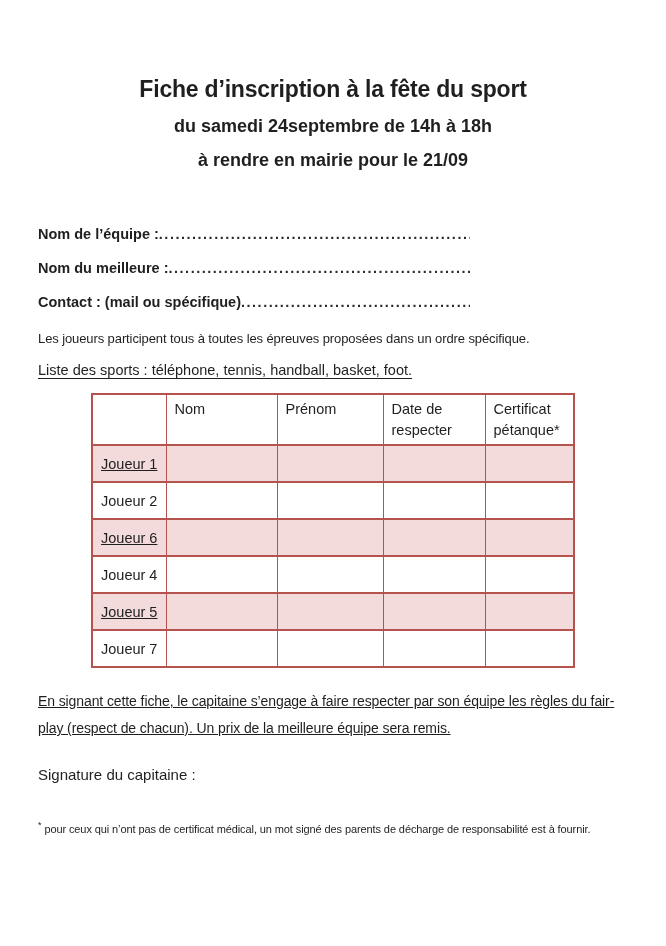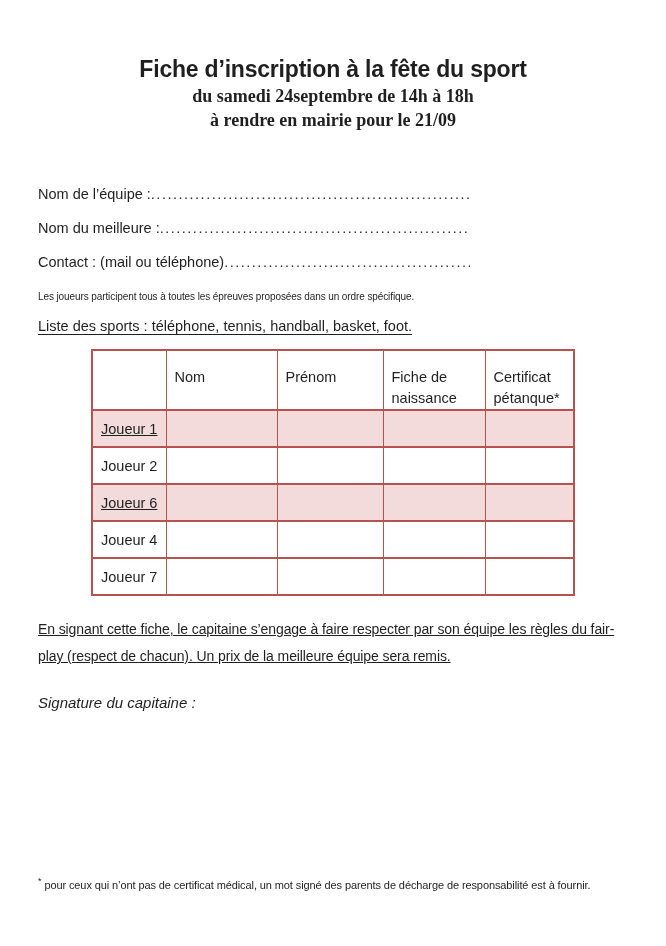--- a/index.html
+++ b/index.html
@@ -13,53 +13,53 @@
     width:666px;height:946px;
     background:#ffffff;
     color:var(--ink);
     font-family:"Liberation Sans",sans-serif;
     position:relative;
     overflow:hidden;
   }
   .page{width:666px;height:946px;position:relative;}
 
   .doc-title{
-    padding-top:56px;
+    padding-top:76px;
     text-align:center;
     font-size:23px;
     font-weight:700;
     letter-spacing:-0.2px;
   }
   .doc-subtitle{
-    margin-top:3px;
+    margin-top:13px;
     text-align:center;
     font-size:18px;
     font-weight:700;
-    font-family:Liberation Serif, serif;
   }
 
   .fields{margin:46px 0 0 38px;font-size:14.5px;}
   .field-line{
     display:flex;
     width:432px;
     height:34px;
     line-height:34px;
     white-space:nowrap;
     overflow:hidden;
     align-items:baseline;
+    font-weight:bold;
   }
   .field-label{flex:0 0 auto;}
   .leader{
     flex:1 1 auto;
     overflow:hidden;
     letter-spacing:1.5px;
     color:#2a2a2a;
   }
 
-  .intro{margin:12px 0 0 38px;font-size:10px;letter-spacing:-0.1px;}
+  .intro{margin:12px 0 0 38px;font-size:13px;letter-spacing:-0.1px;}
   .sports{
     margin:16px 0 0 38px;
     font-size:14.5px;
     text-decoration:underline;
     text-underline-offset:3px;
   }
 
   table.players{
     border-collapse:collapse;
     margin:15px 0 0 91px;
@@ -71,43 +71,43 @@
     border:2px solid var(--table-border);
     border-left-width:1.5px;
     border-right-width:1.5px;
     padding:0 4px 0 8px;
     text-align:left;
     font-weight:400;
   }
   table.players th{
     height:51px;
     vertical-align:top;
-    padding-top:16px;
+    padding-top:4px;
     line-height:21px;
     background:#ffffff;
   }
   table.players td{
     height:37px;
     vertical-align:middle;
   }
   tr.shaded td{background:var(--row-shading);text-decoration:underline;}
 
   .engagement{
     margin:20px 0 0 38px;
     width:600px;
     font-size:14px;
     line-height:27px;
     letter-spacing:-0.1px;
     text-decoration:underline;
   }
-  .signature{margin:24px 0 0 38px;font-size:15px;font-style:italic;}
+  .signature{margin:24px 0 0 38px;font-size:15px;}
 
   .footnote{
     position:absolute;
-    left:38px;top:876px;
+    left:38px;top:820px;
     font-size:11px;
     letter-spacing:-0.1px;
     white-space:nowrap;
   }
   .footnote sup{font-size:9px;}
 </style>
 </head>
 <body>
 
 <div class="page">
@@ -119,42 +119,42 @@
   <div class="fields">
     <div class="field-line">
       <span class="field-label">Nom de l’équipe :</span>
         <span class="leader">..........................................................................................................................................</span>
     </div>
     <div class="field-line">
       <span class="field-label">Nom du meilleure :</span>
         <span class="leader">..........................................................................................................................................</span>
     </div>
     <div class="field-line">
-      <span class="field-label">Contact : (mail ou téléphone)</span>
+      <span class="field-label">Contact : (mail ou spécifique)</span>
         <span class="leader">..........................................................................................................................................</span>
     </div>
   </div>
 
   <div class="intro">Les joueurs participent tous à toutes les épreuves proposées dans un ordre spécifique.</div>
   <div class="sports">Liste des sports : téléphone, tennis, handball, basket, foot.</div>
 
   <table class="players">
     <colgroup>
       <col style="width:74px">
         <col style="width:111px">
         <col style="width:106px">
         <col style="width:102px">
         <col style="width:89px">
     </colgroup>
     <thead>
       <tr>
         <th></th>
         <th>Nom</th>
         <th>Prénom</th>
-        <th>Fiche de naissance</th>
+        <th>Date de respecter</th>
         <th>Certificat pétanque*</th>
       </tr>
     </thead>
     <tbody>
       <tr class="shaded">
         <td>Joueur 1</td>
         <td></td>
         <td></td>
         <td></td>
         <td></td>
@@ -173,20 +173,27 @@
         <td></td>
         <td></td>
       </tr>
       <tr>
         <td>Joueur 4</td>
         <td></td>
         <td></td>
         <td></td>
         <td></td>
       </tr>
+      <tr class="shaded">
+        <td>Joueur 5</td>
+        <td></td>
+        <td></td>
+        <td></td>
+        <td></td>
+      </tr>
       <tr>
         <td>Joueur 7</td>
         <td></td>
         <td></td>
         <td></td>
         <td></td>
       </tr>
     </tbody>
   </table>
 

